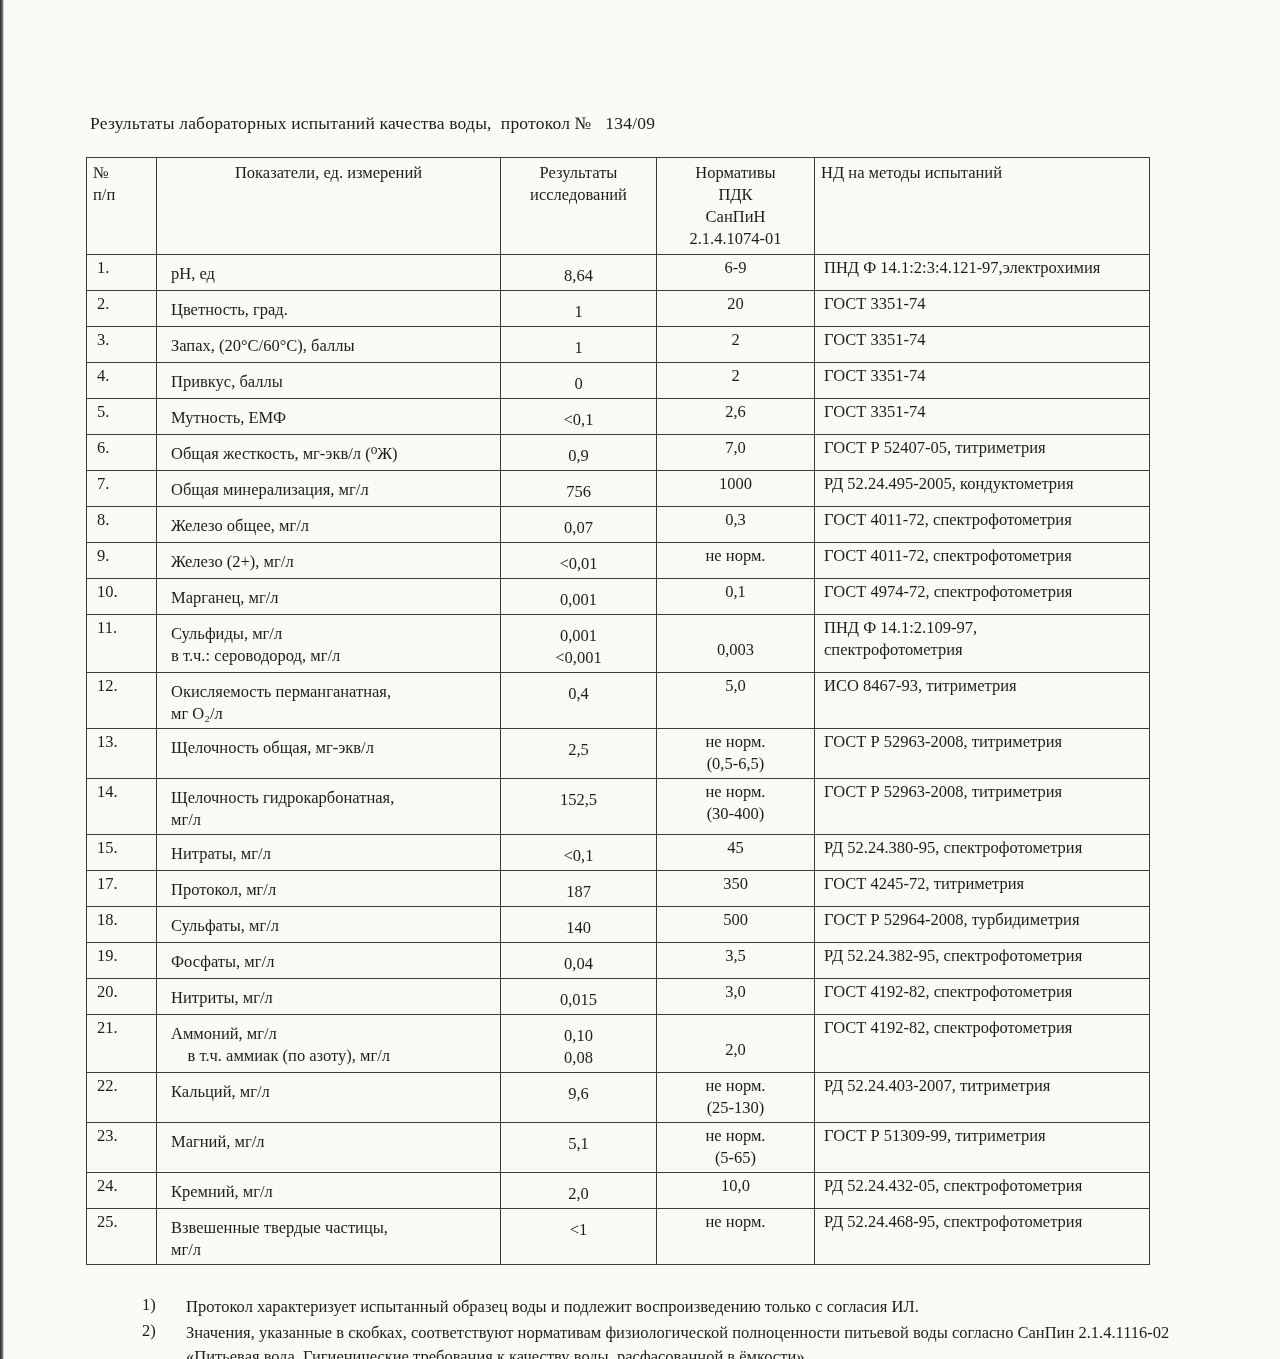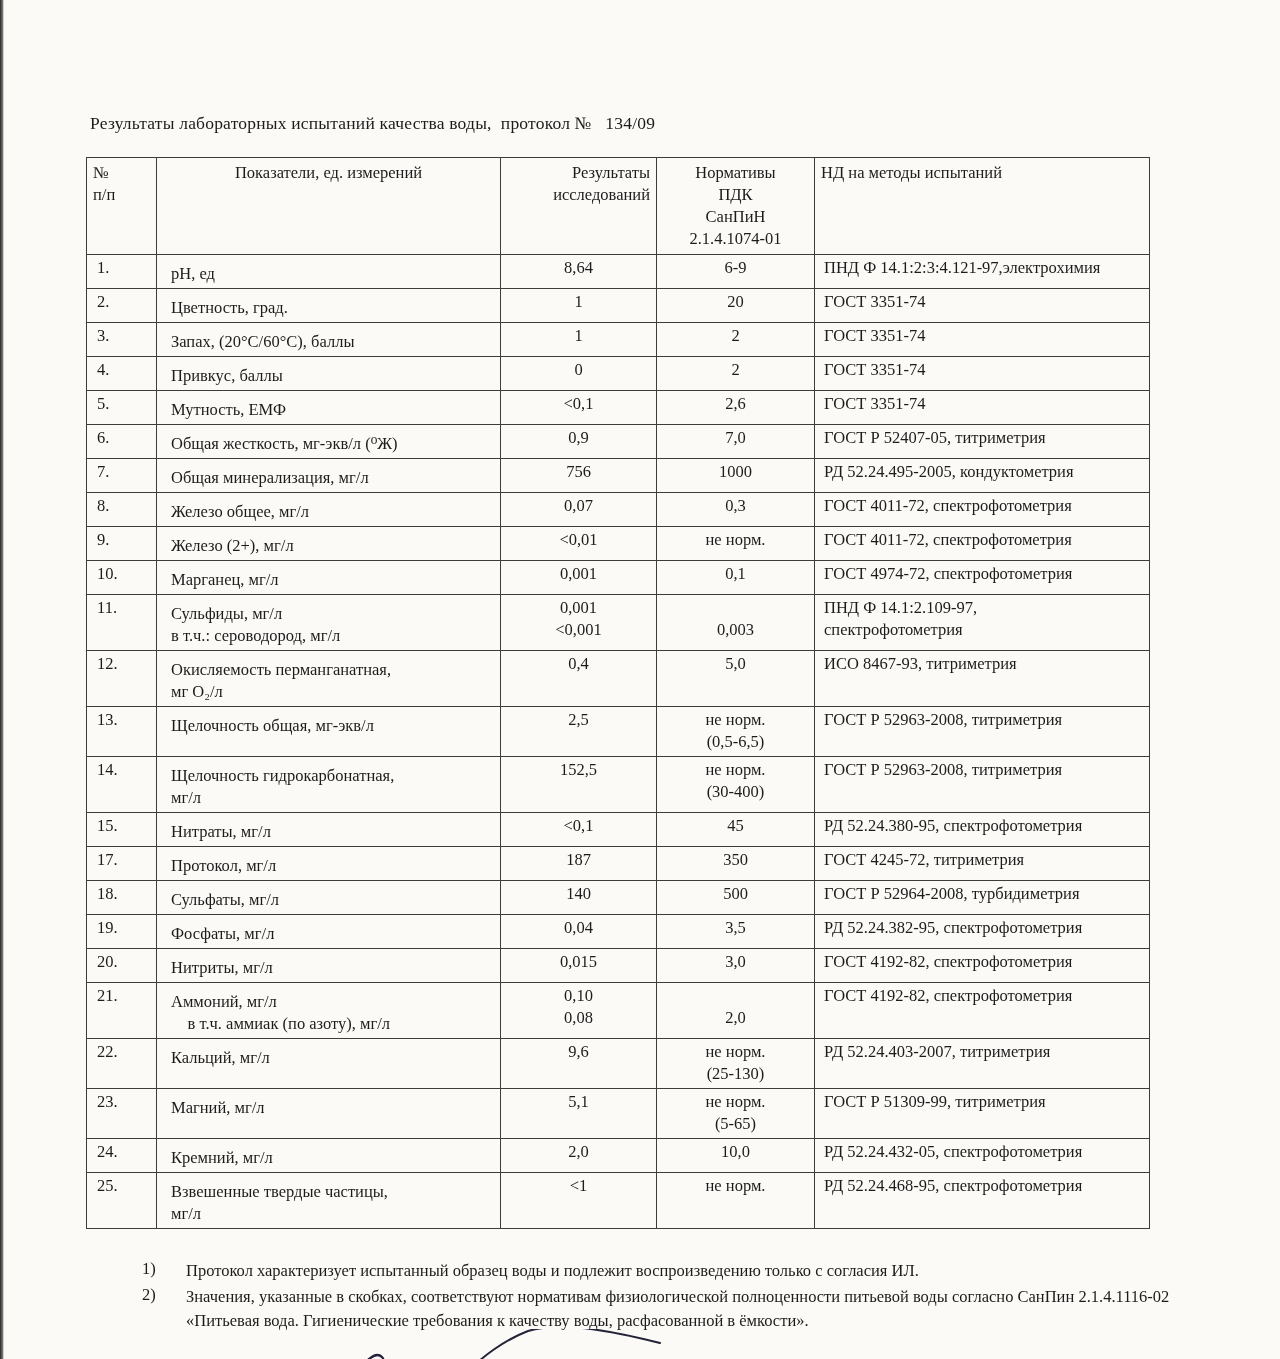--- a/index.html
+++ b/index.html
@@ -40,27 +40,27 @@
   }
   table.results th { padding: 4px 6px; }
   col.c-num     { width: 70px; }
   col.c-ind     { width: 344px; }
   col.c-res     { width: 156px; }
   col.c-norm    { width: 158px; }
   col.c-method  { width: 335px; }
 
   th.h-num    { text-align: left; vertical-align: top; padding-left: 9px; }
   th.h-ind    { text-align: center; vertical-align: middle; }
-  th.h-res    { text-align: right; vertical-align: middle; }
+  th.h-res    { text-align: center; vertical-align: middle; }
   th.h-norm   { text-align: center; vertical-align: middle; padding-top: 8px;}
   th.h-method { text-align: left; vertical-align: middle; padding-left: 9px; }
 
   td.c-num      { text-align: left; padding: 2px 2px 3px 10px; }
   td.c-indicator{ text-align: left; padding: 8px 4px 3px 14px; }
-  td.c-result   { text-align: center; padding: 2px 4px 3px; }
+  td.c-result   { text-align: center; padding: 10px 4px 3px; }
   td.c-norm     { text-align: center; padding: 2px 12px 3px; }
   td.c-method   { text-align: left; padding: 2px 4px 3px 9px; margin-left: 12px; }
 
   .notes { margin: 30px 0 0 82px; font-size: 16.5px; }
   .notes-title { margin-bottom: 4px; }
   .note-item { display: flex; margin-left: 52px; margin-top: 2px; }
   .note-marker { width: 44px; flex: 0 0 44px; }
   .note-text { width: 990px; line-height: 24px; }
 
   .sign-row {

